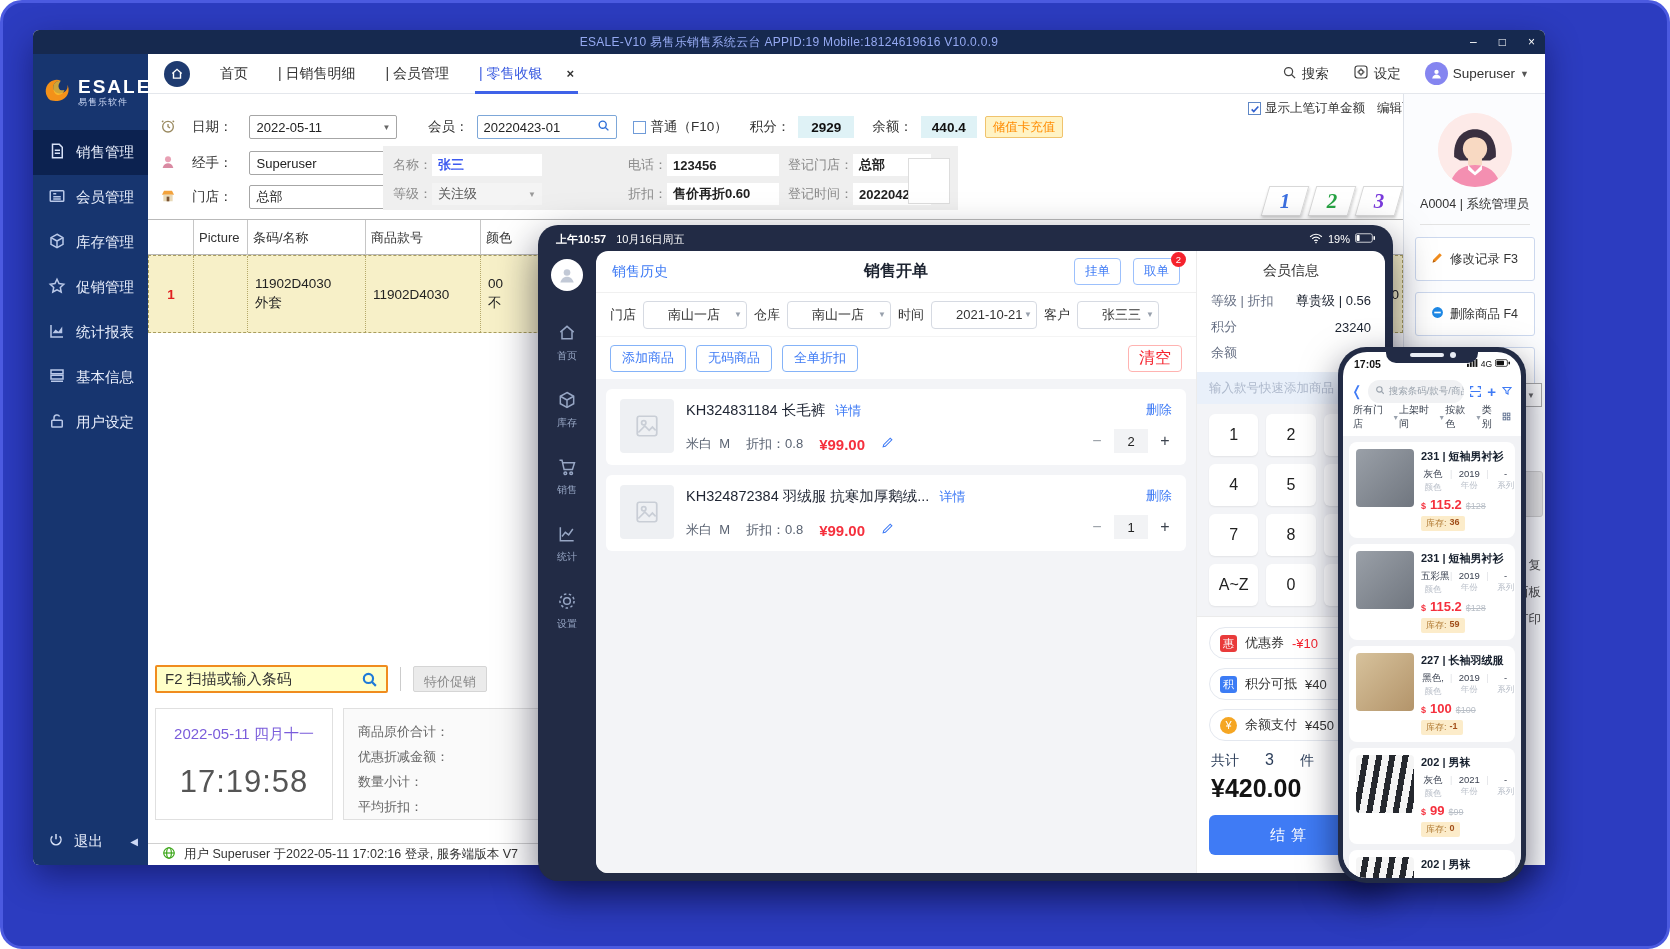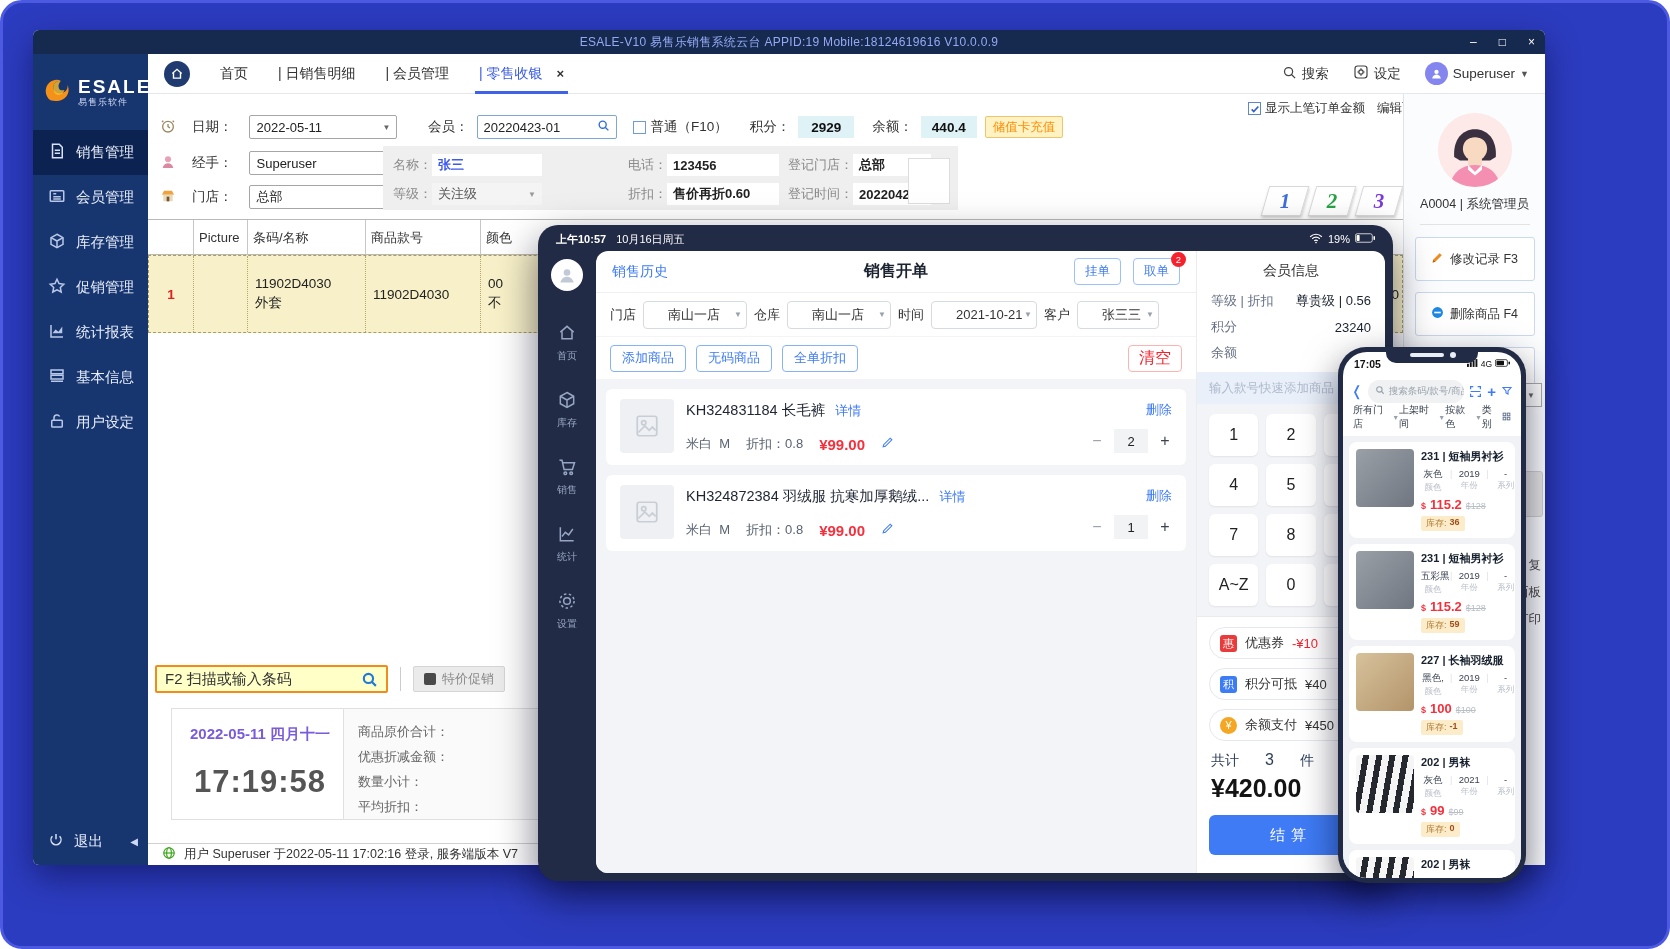--- a/index.html
+++ b/index.html
@@ -24,21 +24,21 @@
   .sb-item.active { background:#0c2250; }
   .sb-item svg { flex:0 0 auto; }
   .sb-bottom { margin-top:auto; height:42px; display:flex; align-items:center; padding:0 10px 6px 15px; gap:10px; font-size:14.5px; }
   .sb-collapse { margin-left:auto; font-size:10px; color:#cdd9f5; cursor:pointer; }
 
   
   .ct { position:relative; flex:1; background:#fff; overflow:hidden; }
   .ct-topnav { position:absolute; top:0; left:0; right:0; height:40px; border-bottom:1px solid #e4e7ec; display:flex; align-items:center; padding:0 16px; gap:30px; font-size:14px; color:#333; }
   .tn-home { width:26px; height:26px; border-radius:50%; background:#1f3b70; display:flex; align-items:center; justify-content:center; cursor:pointer; }
   .tn-tab { cursor:pointer; white-space:nowrap; }
-  .tn-tab.active { color:#3a5be0; position:relative; display:flex; align-items:center; gap:14px; }
+  .tn-tab.active { color:#3a5be0; position:relative; display:flex; align-items:center; gap:24px; }
   .tn-tab.active:after { content:""; position:absolute; left:-4px; right:-4px; bottom:-11px; height:3px; background:#3f62e8; }
   .tn-close { color:#333; font-weight:bold; font-size:13px; cursor:pointer; }
   .tn-right { margin-left:auto; display:flex; align-items:center; gap:24px; }
   .tn-act { display:flex; align-items:center; gap:5px; cursor:pointer; font-size:13.5px; }
   .tn-avatar { width:23px; height:23px; border-radius:50%; background:#8585f0; display:flex; align-items:center; justify-content:center; }
   .tn-caret { font-size:9px; color:#555; }
 
   .opt-row { position:absolute; top:46px; left:1100px; display:flex; align-items:center; gap:12px; font-size:12.5px; color:#333; }
   .chk { width:13px; height:13px; border:1px solid #5f87c6; background:#fff; display:inline-flex; align-items:center; justify-content:center; }
   .chk svg { display:block; }
@@ -71,23 +71,23 @@
   .ptabs { position:absolute; left:1117px; top:132px; display:flex; gap:7px; }
   .ptab { width:40px; height:30px; background:#fff; border:1px solid #d8d8d8; box-shadow:1px 2px 3px rgba(0,0,0,.2); transform:skewX(-16deg); display:flex; align-items:center; justify-content:center; cursor:pointer; }
   .ptab span { transform:skewX(16deg); font-family:"Liberation Serif","DejaVu Serif",serif; font-style:italic; font-weight:bold; font-size:21px; }
   .ptab-1 span { color:#3b6fe0; } .ptab-2 span { color:#27a344; } .ptab-3 span { color:#7a3bdc; }
 
   
   .scan-row { position:absolute; left:7px; top:611px; display:flex; align-items:center; gap:12px; }
   .scan-box { width:233px; height:28px; background:#ffffc8; border:2px solid #f08c1e; border-radius:2px; display:flex; align-items:center; padding:0 8px; font-size:15px; color:#333; }
   .scan-box svg { margin-left:auto; }
   .vsep { width:1px; height:24px; background:#ccc; }
-  .btn-promo { height:26px; background:#ebebeb; border:1px solid #d5d5d5; color:#8a8a8a; font-size:13px; display:flex; align-items:center; gap:6px; padding:0 10px; border-radius:2px; cursor:pointer; }
+  .btn-promo { height:26px; background:#ebebeb; border:1px solid #d5d5d5; color:#8a8a8a; font-size:13px; display:flex; align-items:center; gap:6px; padding:0 10px; border-radius:2px; cursor:pointer;flex-direction:column; }
   .promo-ic { width:12px; height:12px; background:#4a4a4a; border-radius:2px; }
-  .dt-card { position:absolute; left:23px; top:654px; width:178px; height:112px; background:#fff; border:1px solid #e0e0e0; text-align:center;font-weight:bold; }
+  .dt-card { position:absolute; left:7px; top:654px; width:178px; height:112px; background:#fff; border:1px solid #e0e0e0; text-align:center; }
   .dt-date { margin-top:16px; font-size:15px; color:#7a5cdb; }
   .dt-time { margin-top:20px; font-size:31px; color:#555; letter-spacing:1px; }
   .sum-card { position:absolute; left:195px; top:654px; width:330px; height:112px; background:#fafafa; border:1px solid #e0e0e0; padding:10px 0 0 14px; font-size:13px; color:#666; }
   .sum-card div { line-height:25px; }
   .statusbar { position:absolute; left:0; right:142px; bottom:0; height:22px; border-top:1px solid #d0d0d0; display:flex; align-items:center; gap:8px; padding-left:14px; font-size:12.5px; color:#333; background:#fff; }
 
   
   .rp { position:absolute; top:40px; right:0; bottom:0; width:142px; background:#fbfcfe; border-left:1px solid #dfe3ea; display:flex; flex-direction:column; align-items:center; }
   .rp-avatar { margin-top:19px; width:74px; height:74px; border-radius:50%; overflow:hidden; background:#fde9e7; }
   .rp-name { margin-top:9px; font-size:12.5px; color:#333; }

